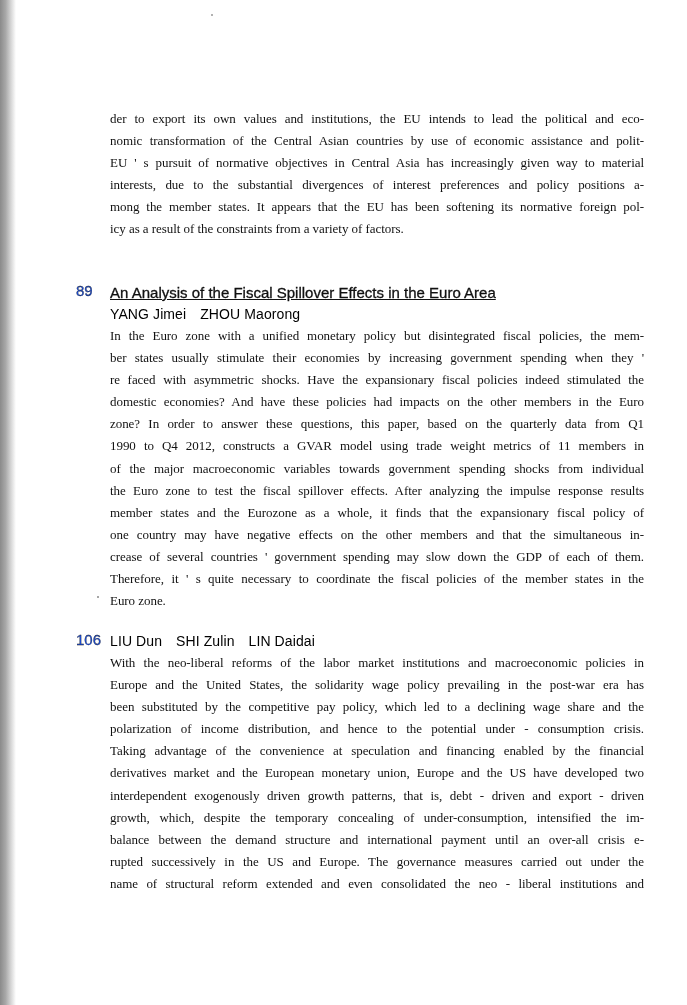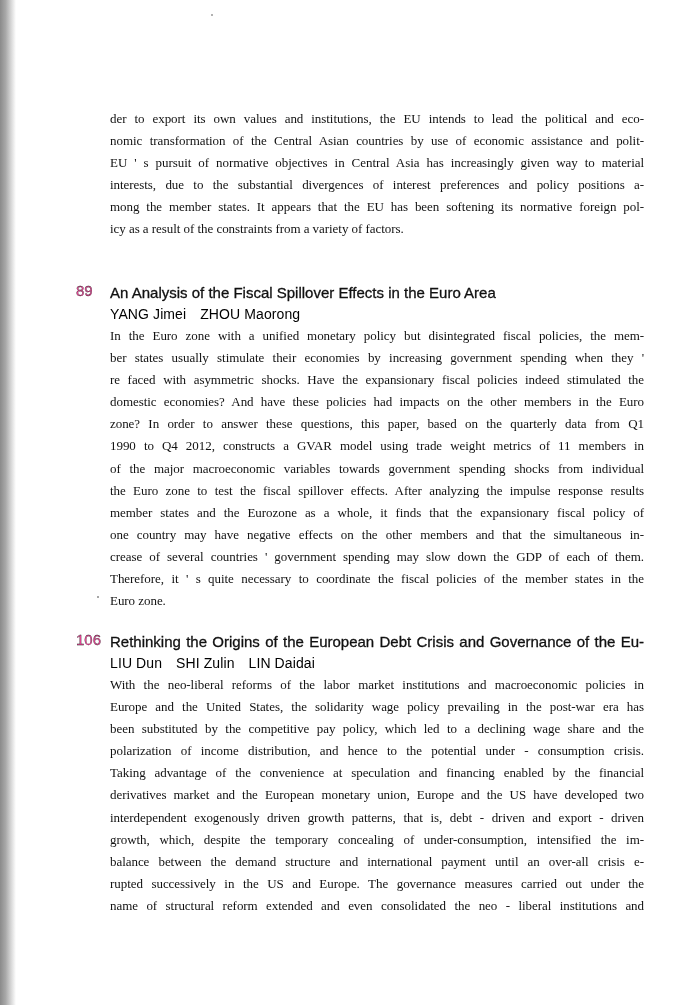--- a/index.html
+++ b/index.html
@@ -19,26 +19,26 @@
     .para {
       font-size: 13px; line-height: 22.1px; text-align: justify; text-align-last: left;
       letter-spacing: -0.05px;
     }
     .para .ln { display: block; text-align: justify; text-align-last: justify; white-space: nowrap; }
     .para .ln.last { text-align-last: left; }
     .entry { position: absolute; left: 76px; width: 568px; }
     .num {
       position: absolute; left: 0; top: 0;
       font-family: "Liberation Sans", sans-serif; font-size: 15px; font-weight: normal;
-      color: #ec4899; -webkit-text-stroke: 0.3px #111;
+      color: #1d4ed8; -webkit-text-stroke: 0.3px #111;
     }
     .title {
       margin-left: 34px;
       font-family: "Liberation Sans", sans-serif; font-size: 15px; line-height: 22px;
-      color: #111; -webkit-text-stroke: 0.3px #111;
+      color: #111; text-decoration: underline; -webkit-text-stroke: 0.3px #111;
     }
     .title .ln { display: block; white-space: nowrap; }
     .title .ln.j { text-align: justify; text-align-last: justify; }
     .authors {
       margin-left: 34px;
       font-family: "Liberation Sans", sans-serif; font-size: 14px; line-height: 20px;
       color: #000000; font-weight: normal; letter-spacing: 0.1px;
     }
     .authors span + span { margin-left: 14px; }
     .entry .para { margin-left: 34px; margin-top: 1px; }
@@ -80,21 +80,20 @@
     <span class="ln">one country may have negative effects on the other members and that the simultaneous in-</span>
     <span class="ln">crease of several countries ' government spending may slow down the GDP of each of them.</span>
     <span class="ln">Therefore, it ' s quite necessary to coordinate the fiscal policies of the member states in the</span>
     <span class="ln last">Euro zone.</span>
   </div>
 </div>
 
 <div class="entry" style="top:631px;">
   <span class="num">106</span>
   <div class="title">
-    <span class="ln j">Rethinking the Origins of the European Debt Crisis and Governance of the Eu-</span>
   </div>
   <div class="authors">
     <span>LIU Dun</span><span>SHI Zulin</span><span>LIN Daidai</span>
   </div>
   <div class="para">
     <span class="ln">With the neo-liberal reforms of the labor market institutions and macroeconomic policies in</span>
     <span class="ln">Europe and the United States, the solidarity wage policy prevailing in the post-war era has</span>
     <span class="ln">been substituted by the competitive pay policy, which led to a declining wage share and the</span>
     <span class="ln">polarization of income distribution, and hence to the potential under - consumption crisis.</span>
     <span class="ln">Taking advantage of the convenience at speculation and financing enabled by the financial</span>

